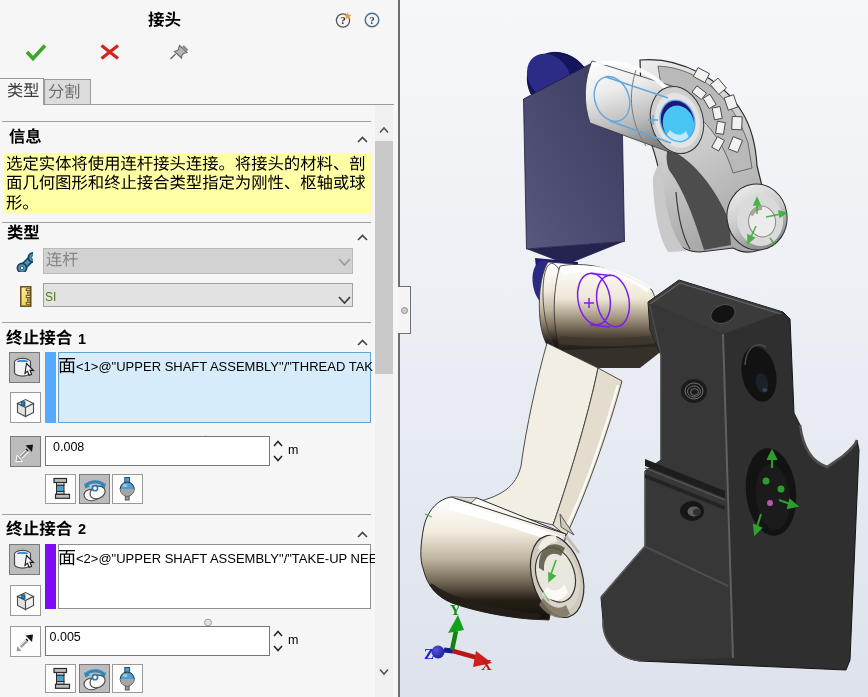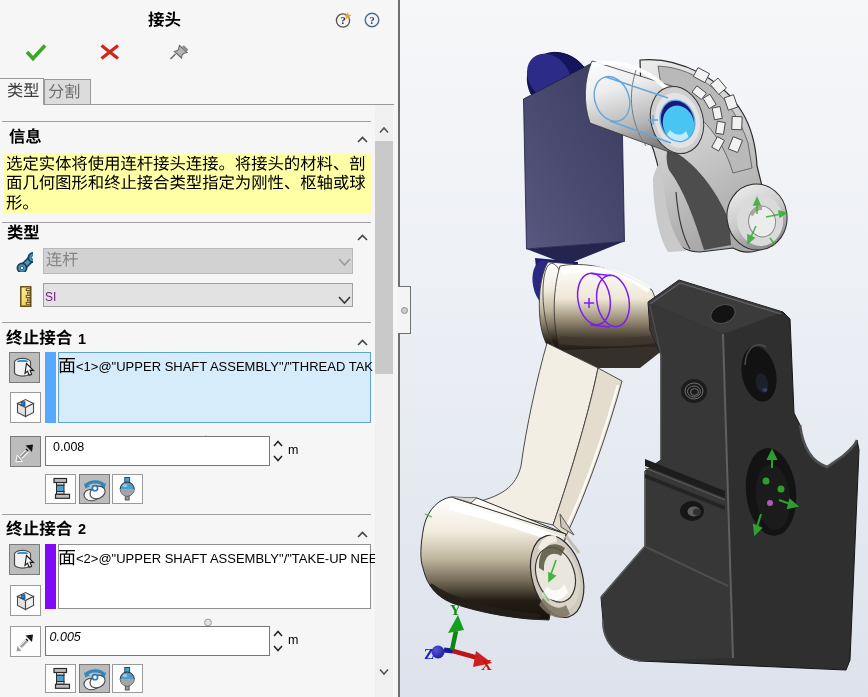--- a/index.html
+++ b/index.html
@@ -154,21 +154,21 @@
 <rect x="0.8" y="0.8" width="10" height="19.4" fill="url(#rul)" stroke="#5a4410" stroke-width="1.4"></rect>
 <g fill="#fff" stroke="#5a4410" stroke-width="0.9">
 <rect x="6.2" y="2.8" width="4" height="1.8"></rect>
 <rect x="7.6" y="6.2" width="2.6" height="1.8"></rect>
 <rect x="6.2" y="9.6" width="4" height="1.8"></rect>
 <rect x="7.6" y="13" width="2.6" height="1.8"></rect>
 <rect x="6.2" y="16.4" width="4" height="1.8"></rect>
 </g>
 </svg></div>
     <div class="abs" style="left:42.5px;top:282.5px;width:310.0px;height:24.5px;background:#e2e2e2;border:1px solid #a0a0a0"></div>
-    <div class="abs" style="left:45.0px;top:286.5px;"><span style="font-size:12px;color:#701a75">SI</span></div>
+    <div class="abs" style="left:45.0px;top:286.5px;"><span style="font-size:12px;color:#4d7c0f">SI</span></div>
     <div class="abs" style="left:337.0px;top:292.0px;"><svg width="15" height="11" viewBox="0 0 15 11" xmlns="http://www.w3.org/2000/svg">
         <path d="M2 2 L7.5 8 L13 2" stroke="#3a3a3a" stroke-width="1.7" fill="none"></path>
       </svg></div>
     <div class="abs" style="left:2.0px;top:322.0px;width:369.0px;height:1.0px;background:#a0a0a0"></div>
     <div class="abs" style="left:5.5px;top:329.3px;"><svg width="66.4" height="20.3" viewBox="0 0 66.4 20.3" xmlns="http://www.w3.org/2000/svg">
         <g fill="#000" transform="translate(0 14.61) scale(0.016600 -0.016600)">
           <path transform="translate(0 0)" d="M26 73 44 -42C147 -20 283 7 409 34L399 140C264 114 121 88 26 73ZM556 240C631 213 724 165 775 127L841 214C790 248 698 293 622 317ZM444 71C578 34 740 -32 832 -86L901 8C805 58 646 122 514 155ZM567 850C534 765 474 671 382 595L310 641C293 606 273 571 252 537L169 531C225 612 282 712 321 807L205 855C168 738 101 615 79 584C58 551 40 531 18 525C32 494 51 438 57 414C73 421 97 427 187 438C154 390 124 354 109 338C77 303 55 281 29 275C42 246 60 192 66 170C93 184 134 194 381 234C378 258 375 303 376 335L217 313C280 384 340 466 391 549C411 531 432 508 444 491C474 516 502 543 527 570C549 537 574 505 601 475C531 424 452 384 369 357C393 336 429 287 443 260C527 292 609 338 683 396C751 340 827 294 910 262C927 292 962 339 989 362C909 387 834 426 768 474C835 542 890 623 929 716L854 759L834 754H655C669 778 681 803 692 828ZM769 652C745 614 716 578 683 545C650 579 621 615 597 652Z"></path>
           <path transform="translate(1000 0)" d="M169 643V81H41V-39H959V81H605V415H904V536H605V849H477V81H294V643Z"></path>
           <path transform="translate(2000 0)" d="M139 849V660H37V550H139V371C95 359 54 349 21 342L47 227L139 253V44C139 31 135 27 123 27C111 26 77 26 42 28C56 -4 70 -54 73 -83C135 -84 179 -79 209 -61C239 -42 249 -12 249 43V285L337 312L322 420L249 400V550H331V660H249V849ZM548 659H745C730 619 705 567 682 530H547L603 553C594 582 571 625 548 659ZM562 825C573 806 584 782 594 760H382V659H518L450 634C469 602 489 561 500 530H353V428H563C552 400 537 370 521 340H338V239H463C437 198 411 159 386 128C444 110 507 87 570 61C507 35 425 20 321 12C339 -12 358 -55 367 -88C509 -68 615 -40 693 7C765 -27 830 -62 874 -92L947 -1C905 26 847 56 783 84C817 126 842 176 860 239H971V340H643C655 364 667 389 677 412L596 428H958V530H796C815 561 836 598 857 634L772 659H938V760H718C706 787 690 816 675 840ZM740 239C724 195 703 159 675 130C633 146 590 162 548 176L587 239Z"></path>
           <path transform="translate(3000 0)" d="M509 854C403 698 213 575 28 503C62 472 97 427 116 393C161 414 207 438 251 465V416H752V483C800 454 849 430 898 407C914 445 949 490 980 518C844 567 711 635 582 754L616 800ZM344 527C403 570 459 617 509 669C568 612 626 566 683 527ZM185 330V-88H308V-44H705V-84H834V330ZM308 67V225H705V67Z"></path>
@@ -287,21 +287,21 @@
       </svg></div>
     <div class="abs" style="left:9.5px;top:625.5px;width:31.0px;height:31.0px;background:#fdfdfd;border:1px solid #9a9a9a"></div>
     <div class="abs" style="left:12.5px;top:628.5px;"><svg width="25" height="27" viewBox="0 0 25 27" xmlns="http://www.w3.org/2000/svg">
 <path d="M7.5 17.5 L14.5 10.5" stroke="#161616" stroke-width="2.6" fill="none"></path>
 <path d="M12.5 6.5 L20 5.5 L19 13 Z" fill="#161616"></path>
 <path d="M14 12 L8 18" stroke="#ffffff" stroke-width="4.5" fill="none"></path>
 <path d="M14 12 L8 18" stroke="#9c9c9c" stroke-width="2.4" fill="none"></path>
 <path d="M9.5 22.5 L2.8 22.8 L4.2 16.2 Z" fill="#9c9c9c" stroke="#fff" stroke-width="1"></path>
 </svg></div>
     <div class="abs" style="left:45.0px;top:626.0px;width:225.0px;height:29.5px;background:#fff;border:1px solid #767676"></div>
-    <div class="abs" style="left:49.5px;top:627.0px;font-style:italic;"><span style="font-size:12.5px">0.005</span></div>
+    <div class="abs" style="left:49.5px;top:627.0px;"><span style="font-size:12.5px">0.005</span></div>
     <div class="abs" style="left:271.0px;top:627.5px;"><svg width="14" height="26" viewBox="0 0 14 26" xmlns="http://www.w3.org/2000/svg">
 <path d="M3 8 L7 3.5 L11 8" stroke="#222" stroke-width="1.5" fill="none"></path>
 <path d="M3 18 L7 22.5 L11 18" stroke="#222" stroke-width="1.5" fill="none"></path>
       </svg></div>
     <div class="abs" style="left:288.0px;top:629.5px;"><span style="font-size:12.5px">m</span></div>
     <div class="abs" style="left:45.0px;top:663.5px;width:30.5px;height:29.5px;background:#fdfdfd;border:1px solid #9a9a9a"></div>
     <div class="abs" style="left:49.0px;top:665.5px;"><svg width="23" height="26" viewBox="0 0 23 26" xmlns="http://www.w3.org/2000/svg">
 <rect x="5" y="2.5" width="12.5" height="4" fill="#bdbdbd" stroke="#2a2a2a" stroke-width="1.2"></rect>
 <rect x="7.5" y="6.5" width="7.5" height="2.8" fill="#d2d2d2" stroke="#2a2a2a" stroke-width="1"></rect>
 <rect x="7.5" y="9.3" width="7.5" height="6.2" fill="#4d9fd0" stroke="#2a2a2a" stroke-width="1"></rect>

